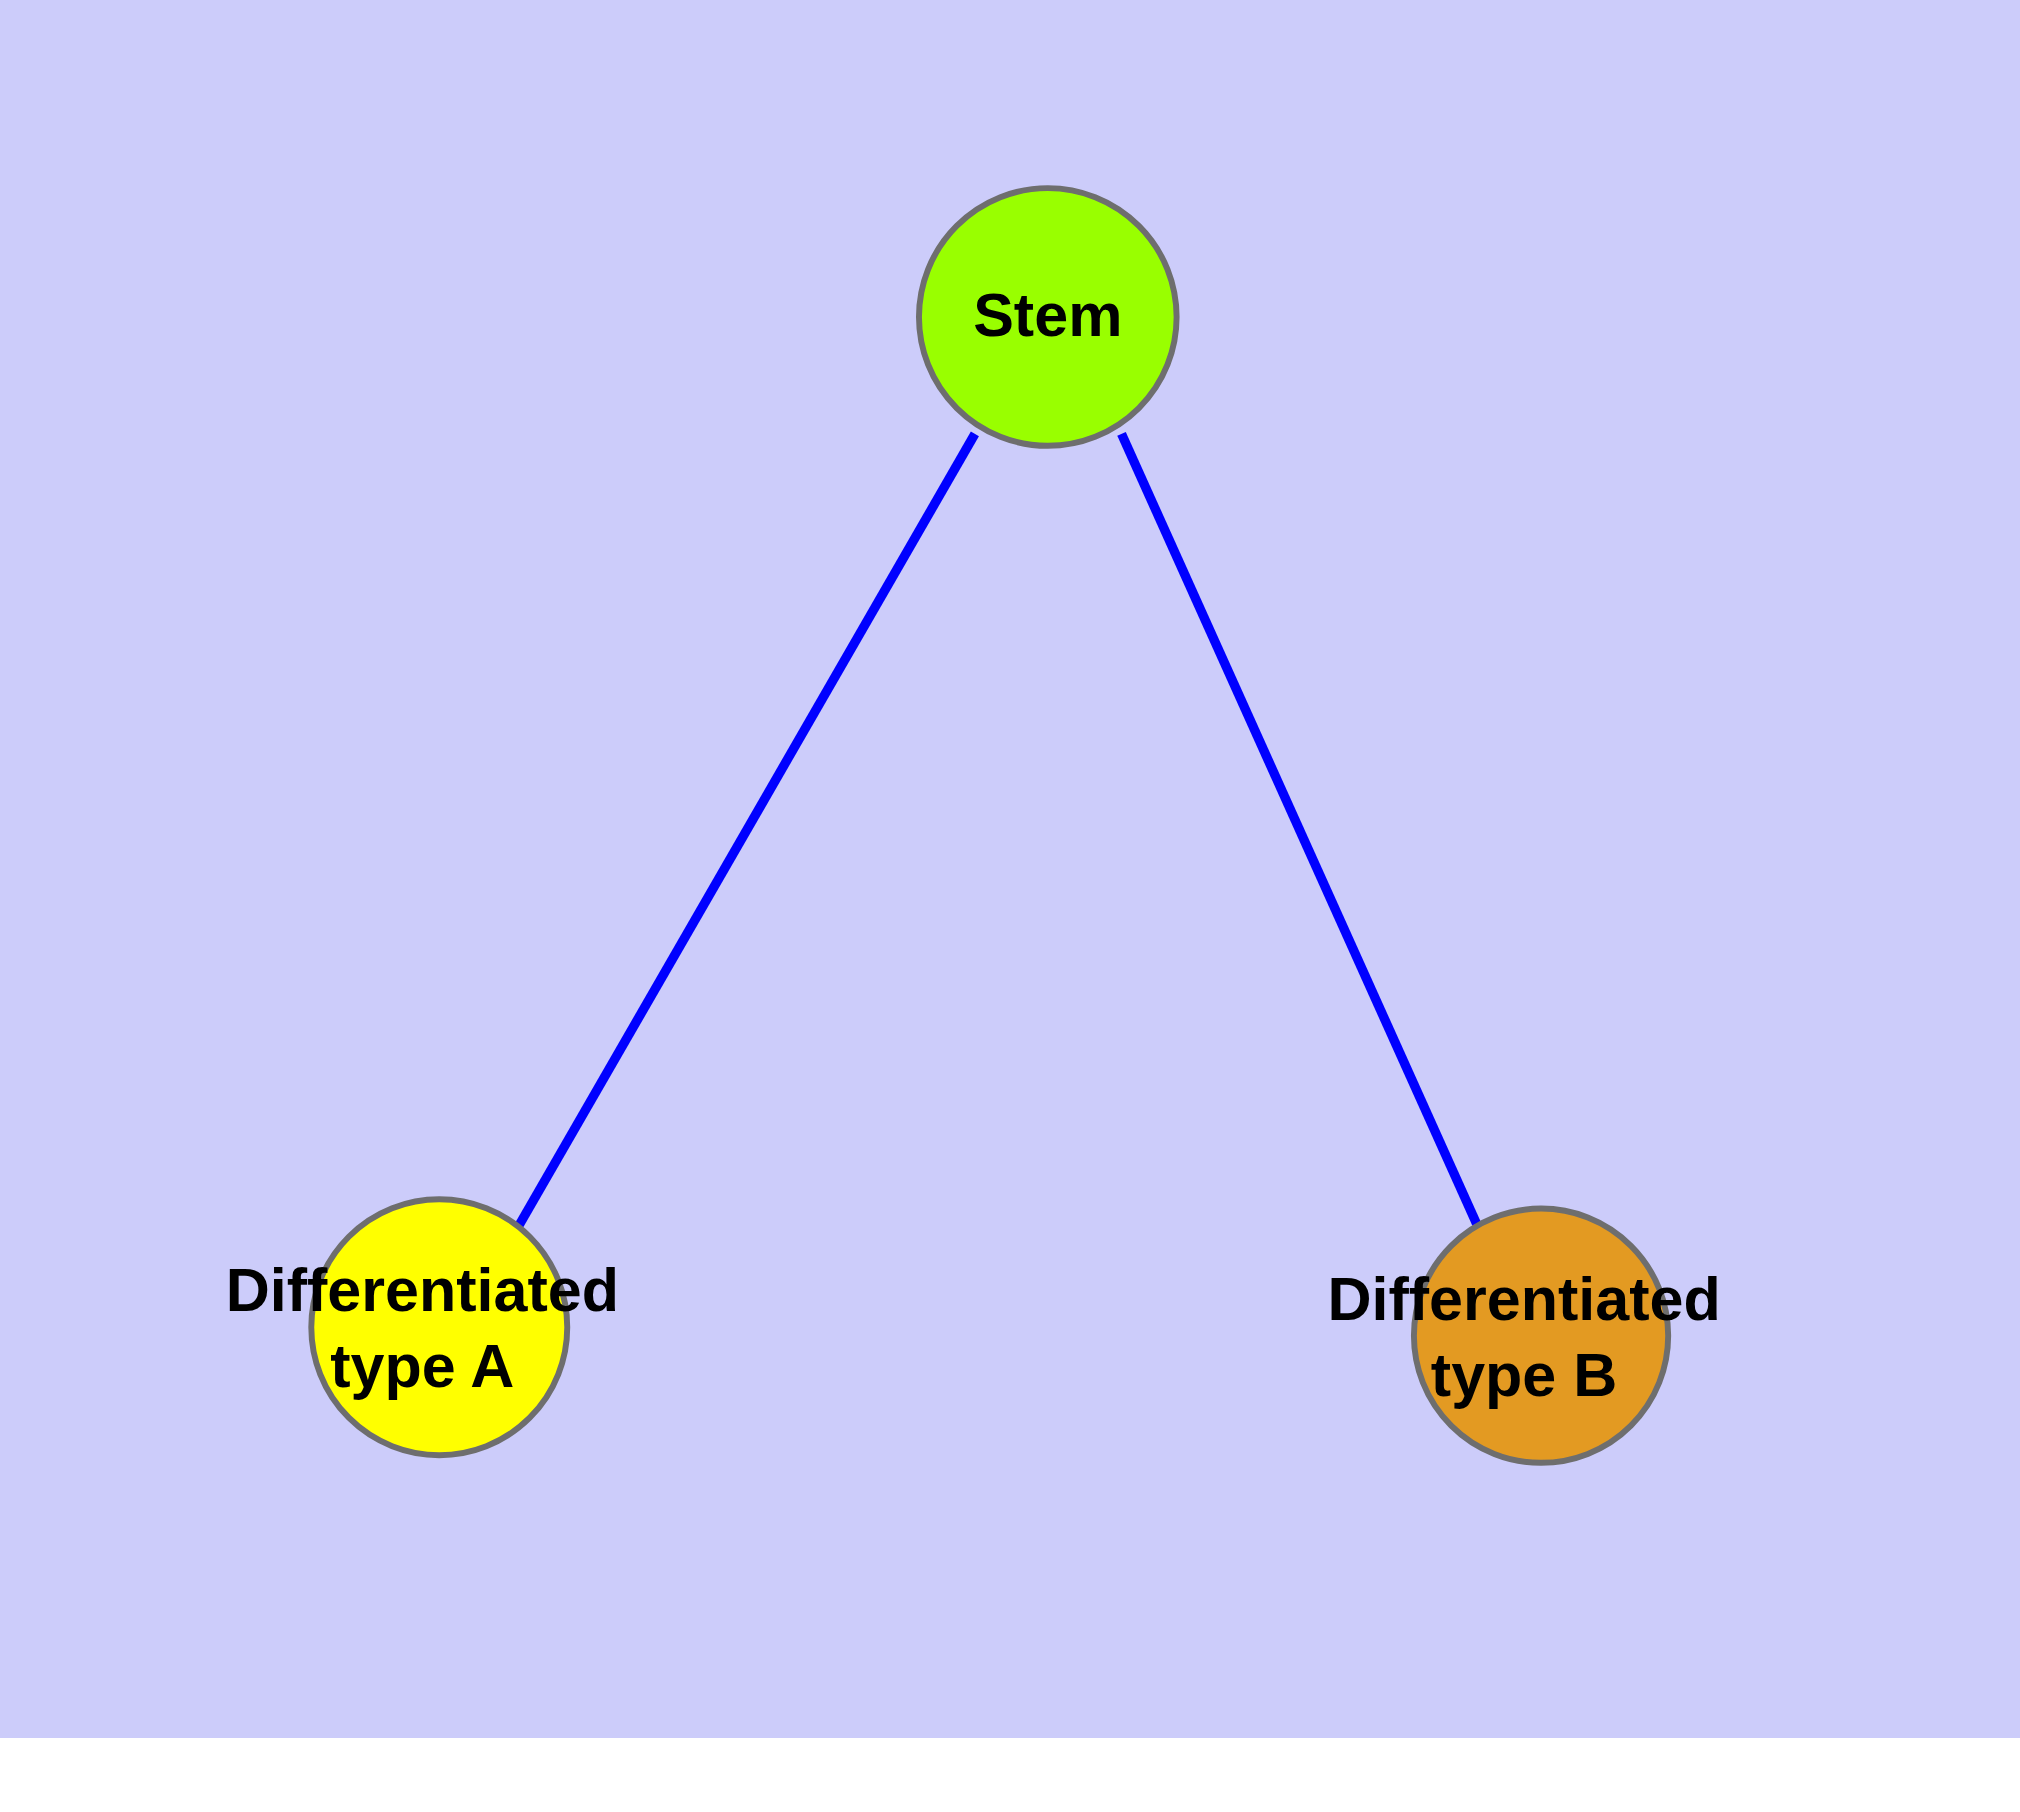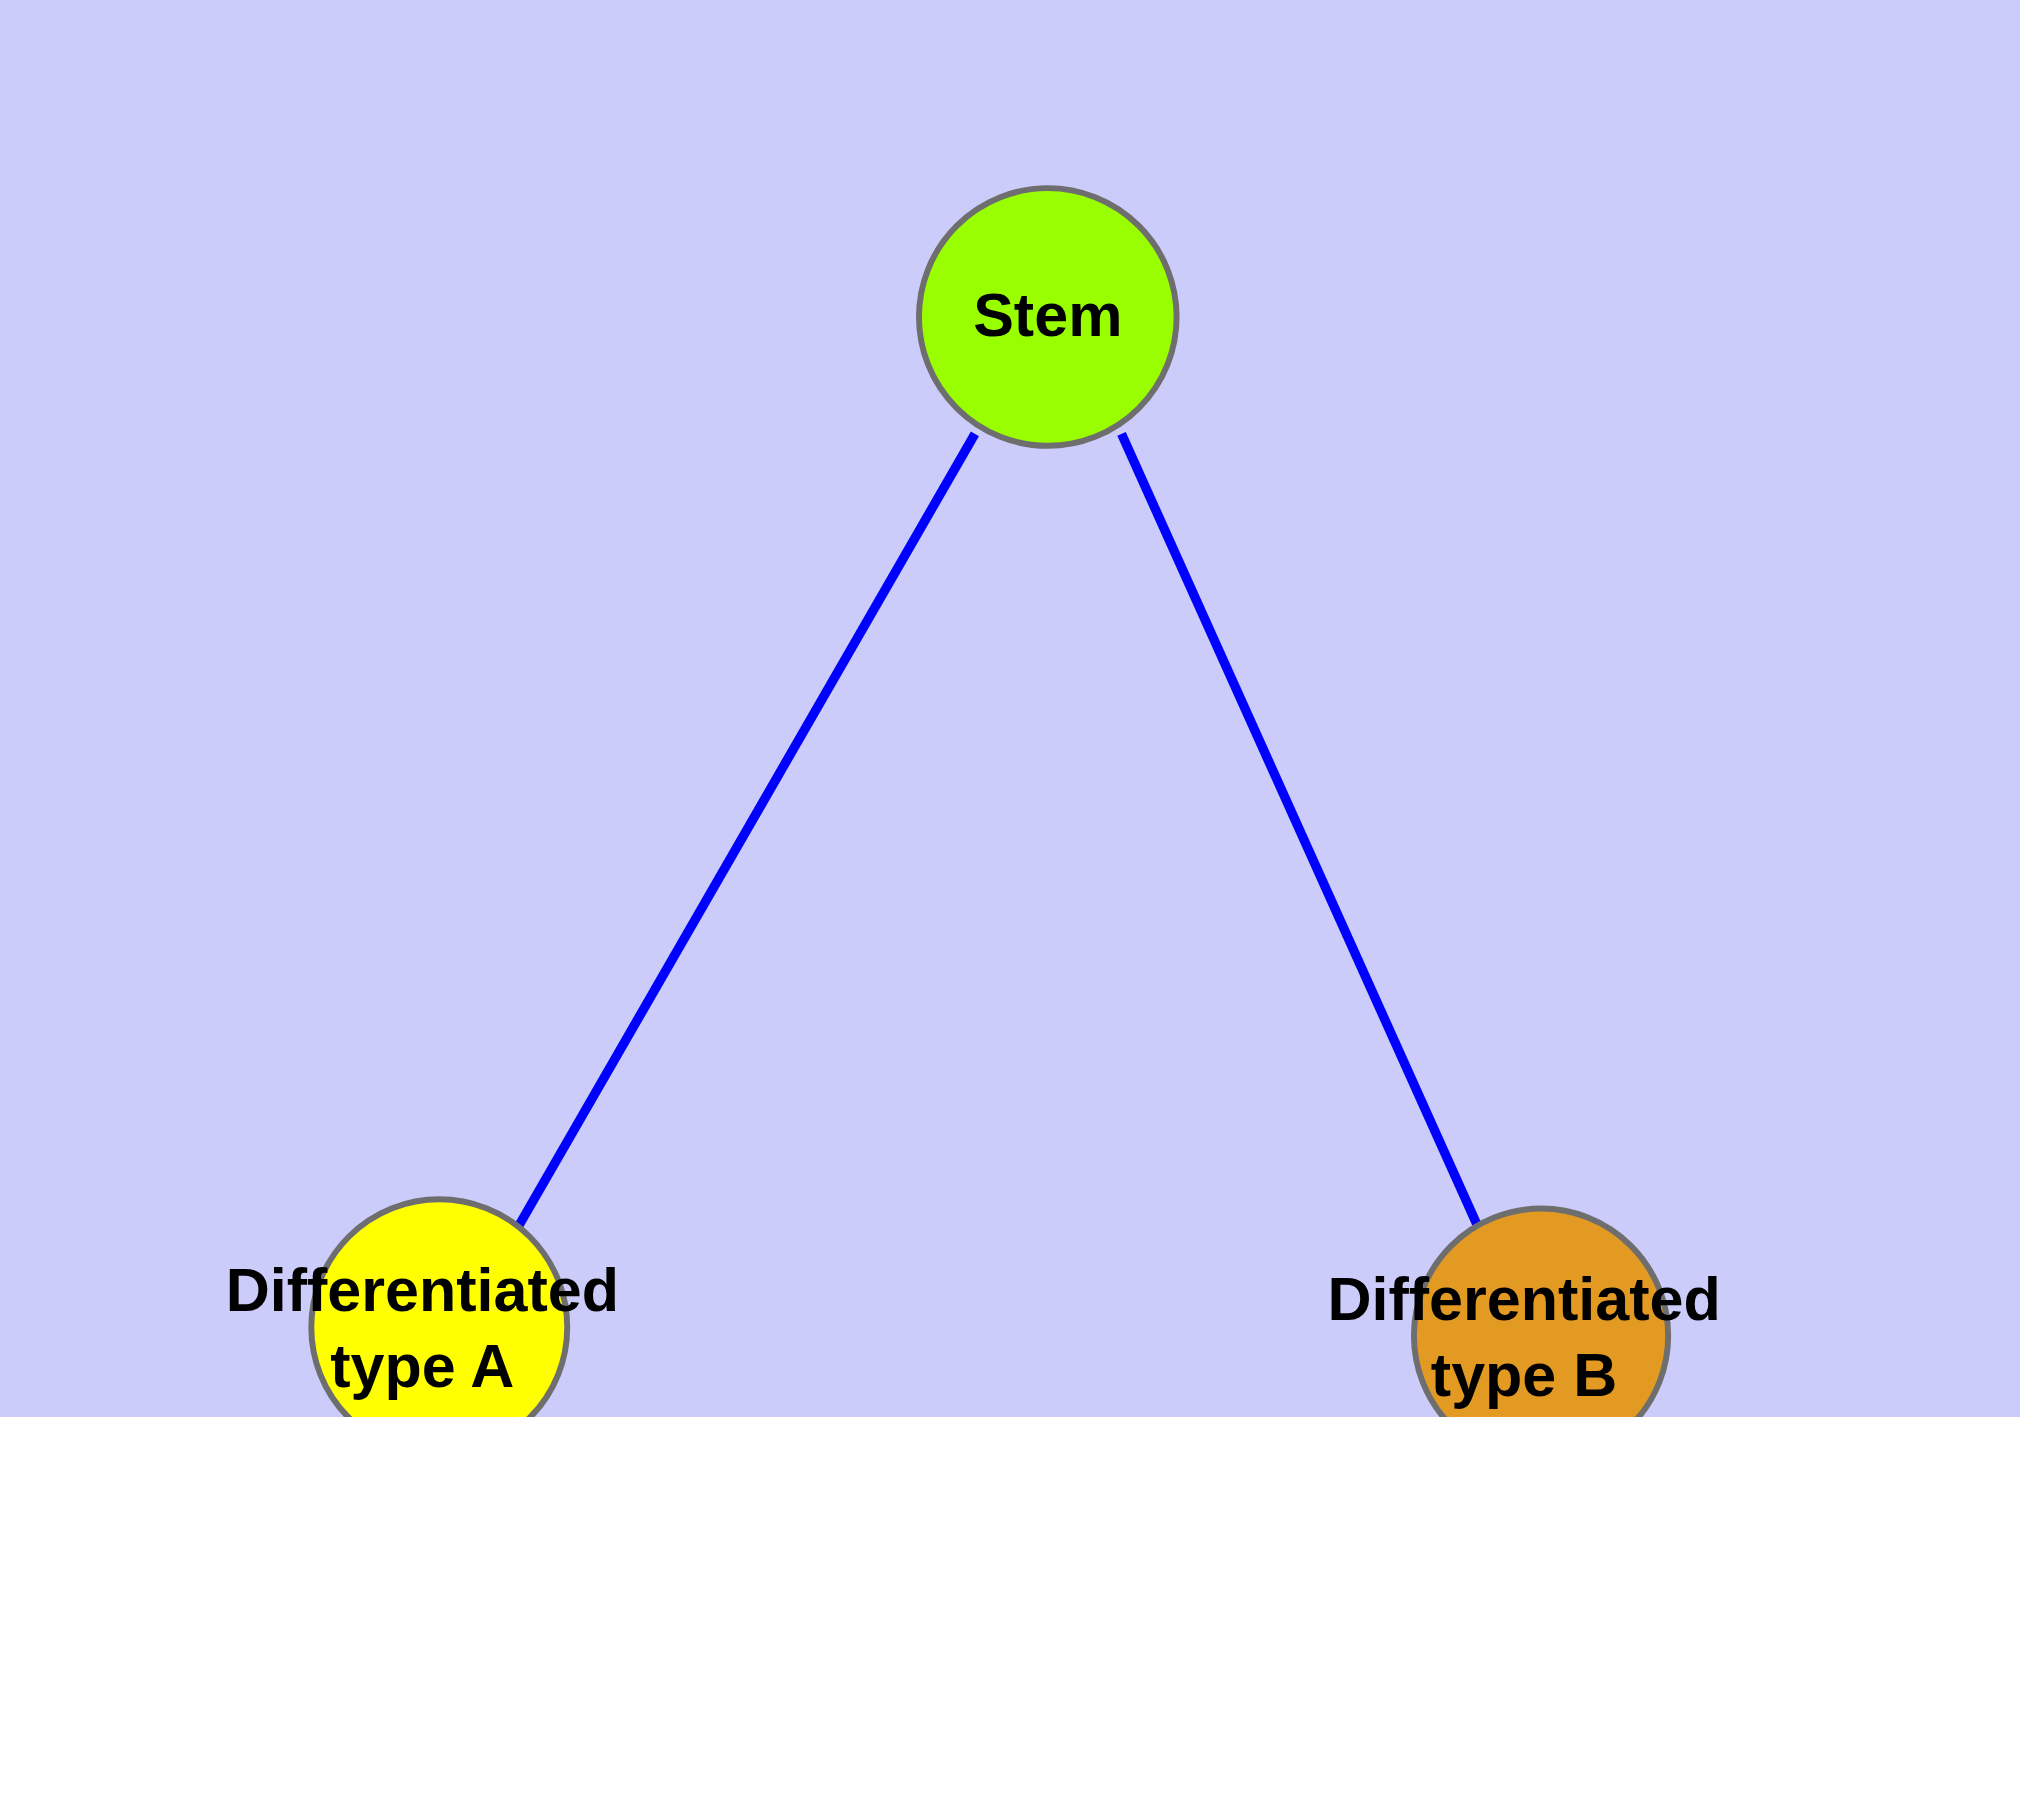--- a/index.html
+++ b/index.html
@@ -7,21 +7,21 @@
     margin: 0;
     padding: 0;
     background: #ffffff;
   }
   body {
     font-family: "Liberation Sans", sans-serif;
   }
   #canvas {
     position: relative;
     width: 2021px;
-    height: 1417px;
+    height: 1738px;
     overflow: hidden;
     background: #ccccfa;
   }
   #graph-svg {
     position: absolute;
     top: 0;
     left: 0;
     width: 2021px;
     height: 1812px;
     display: block;

